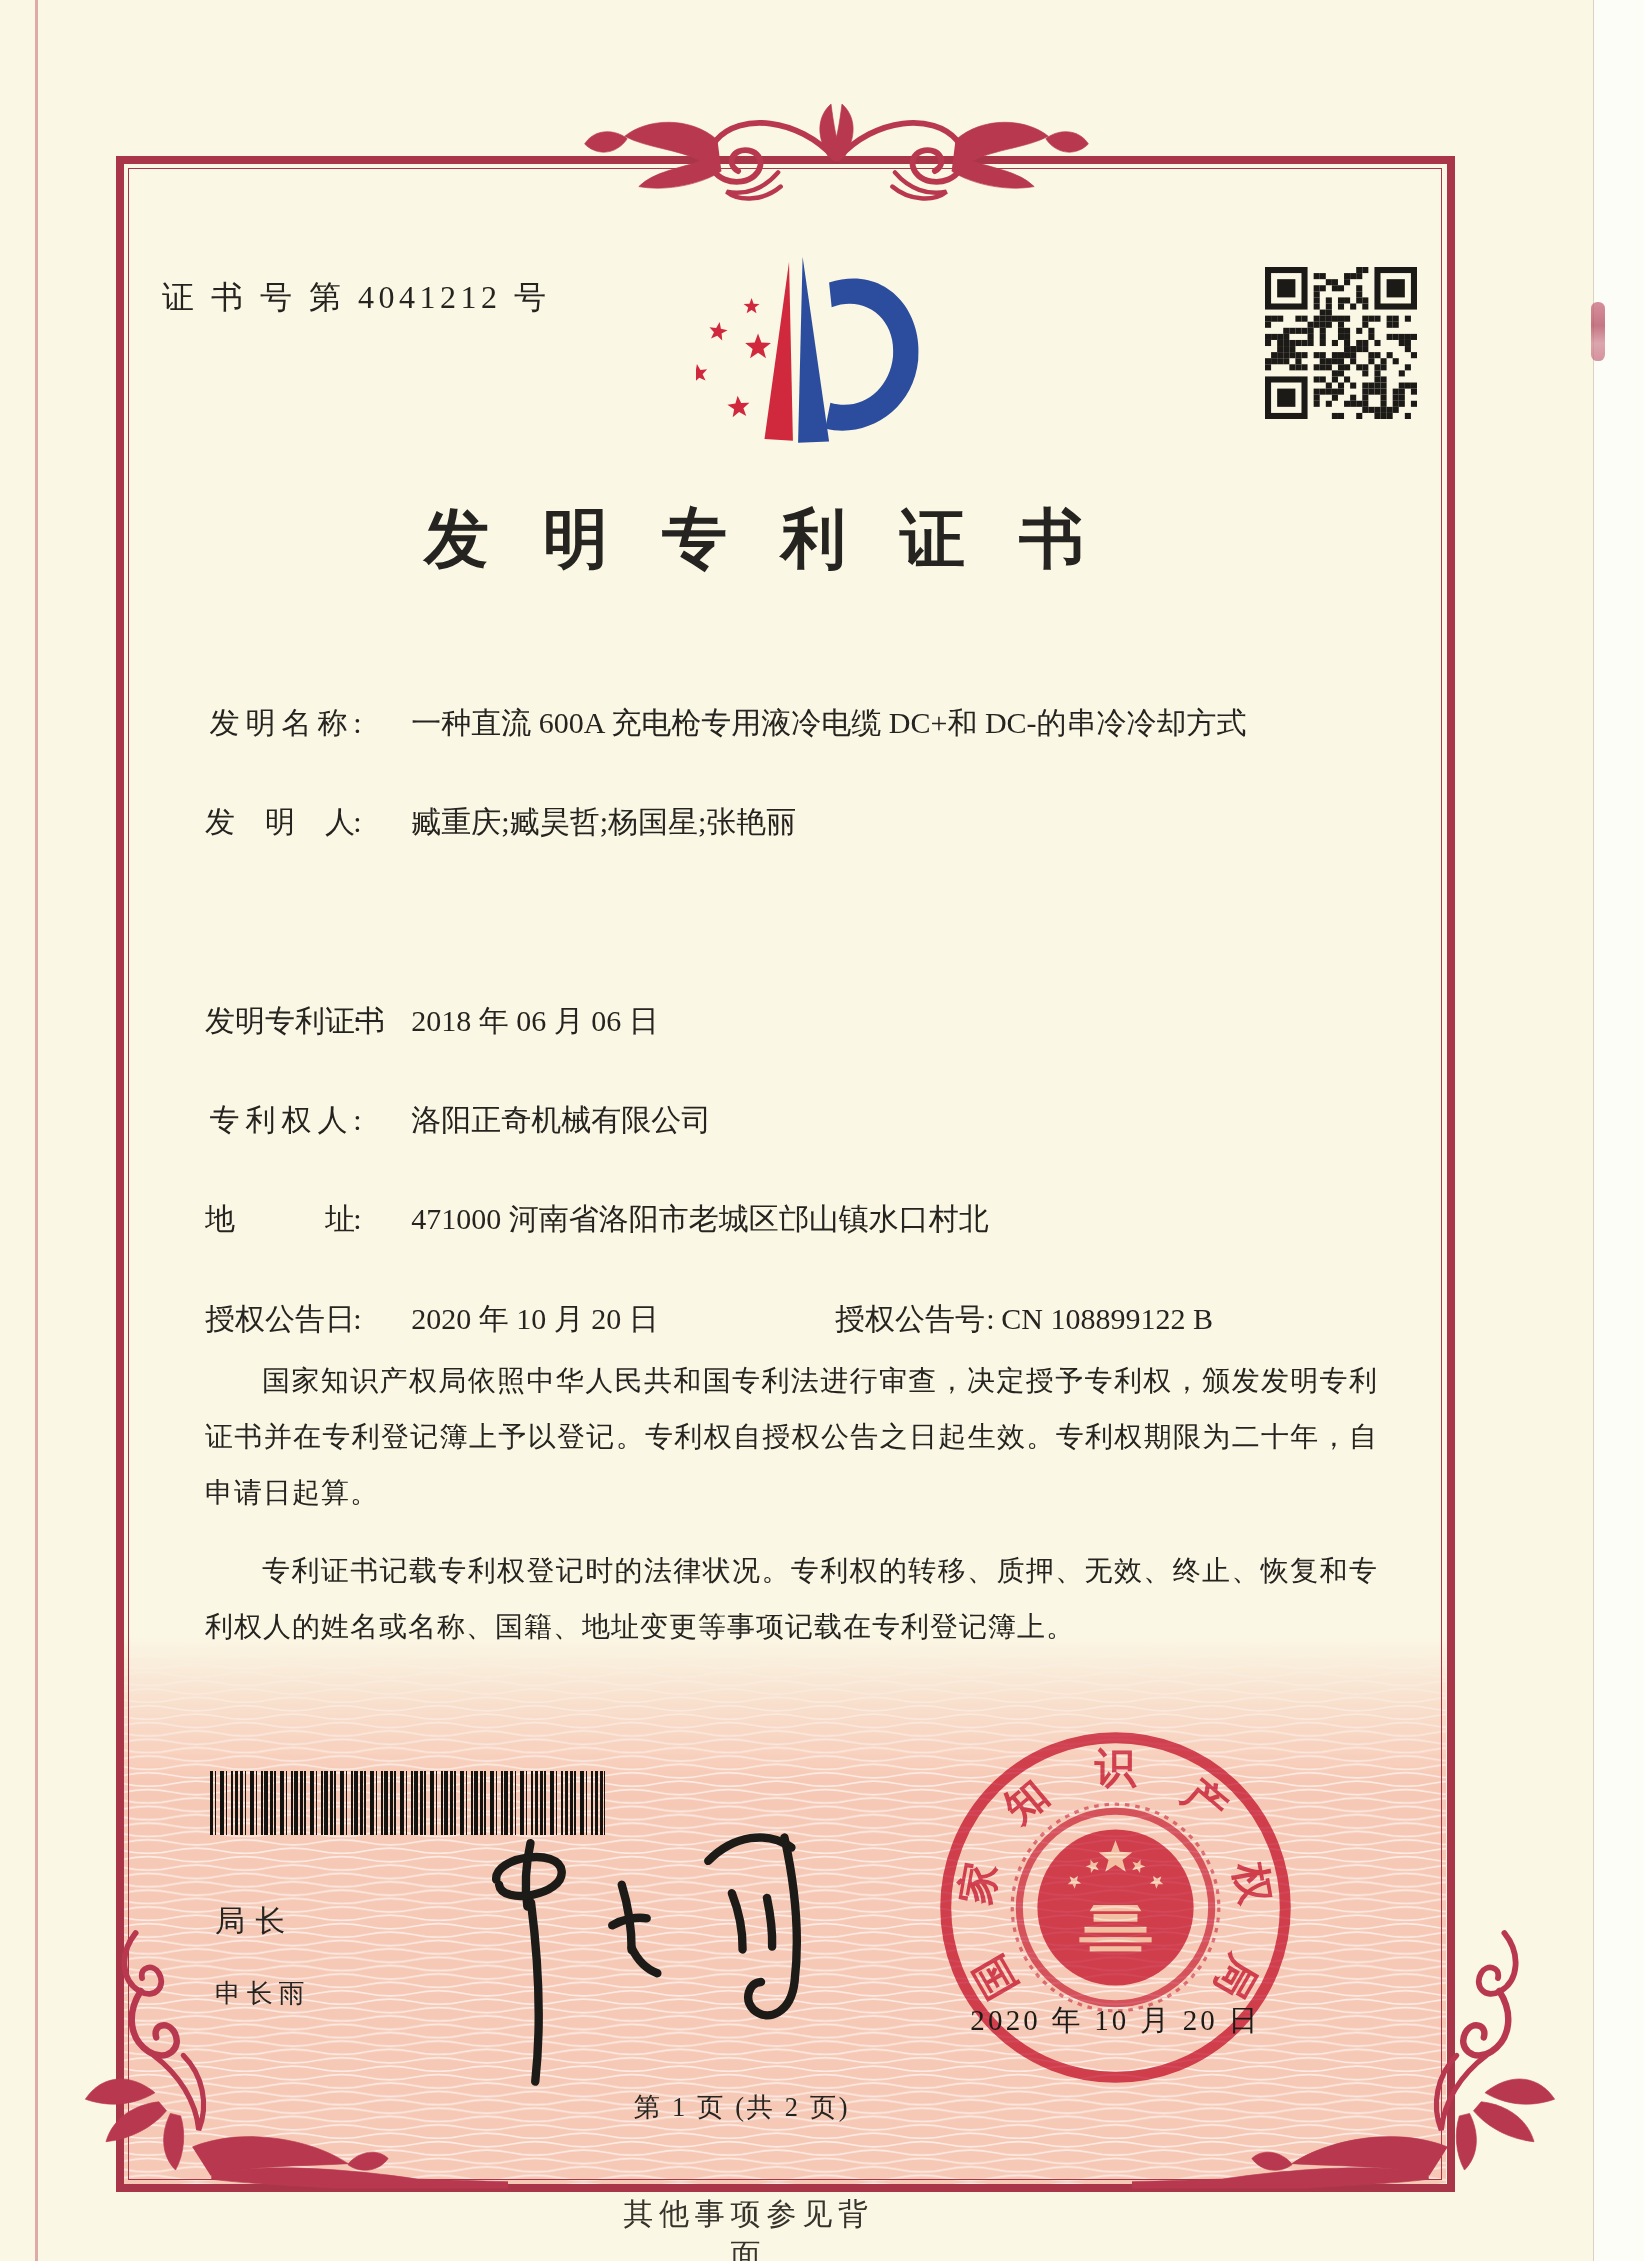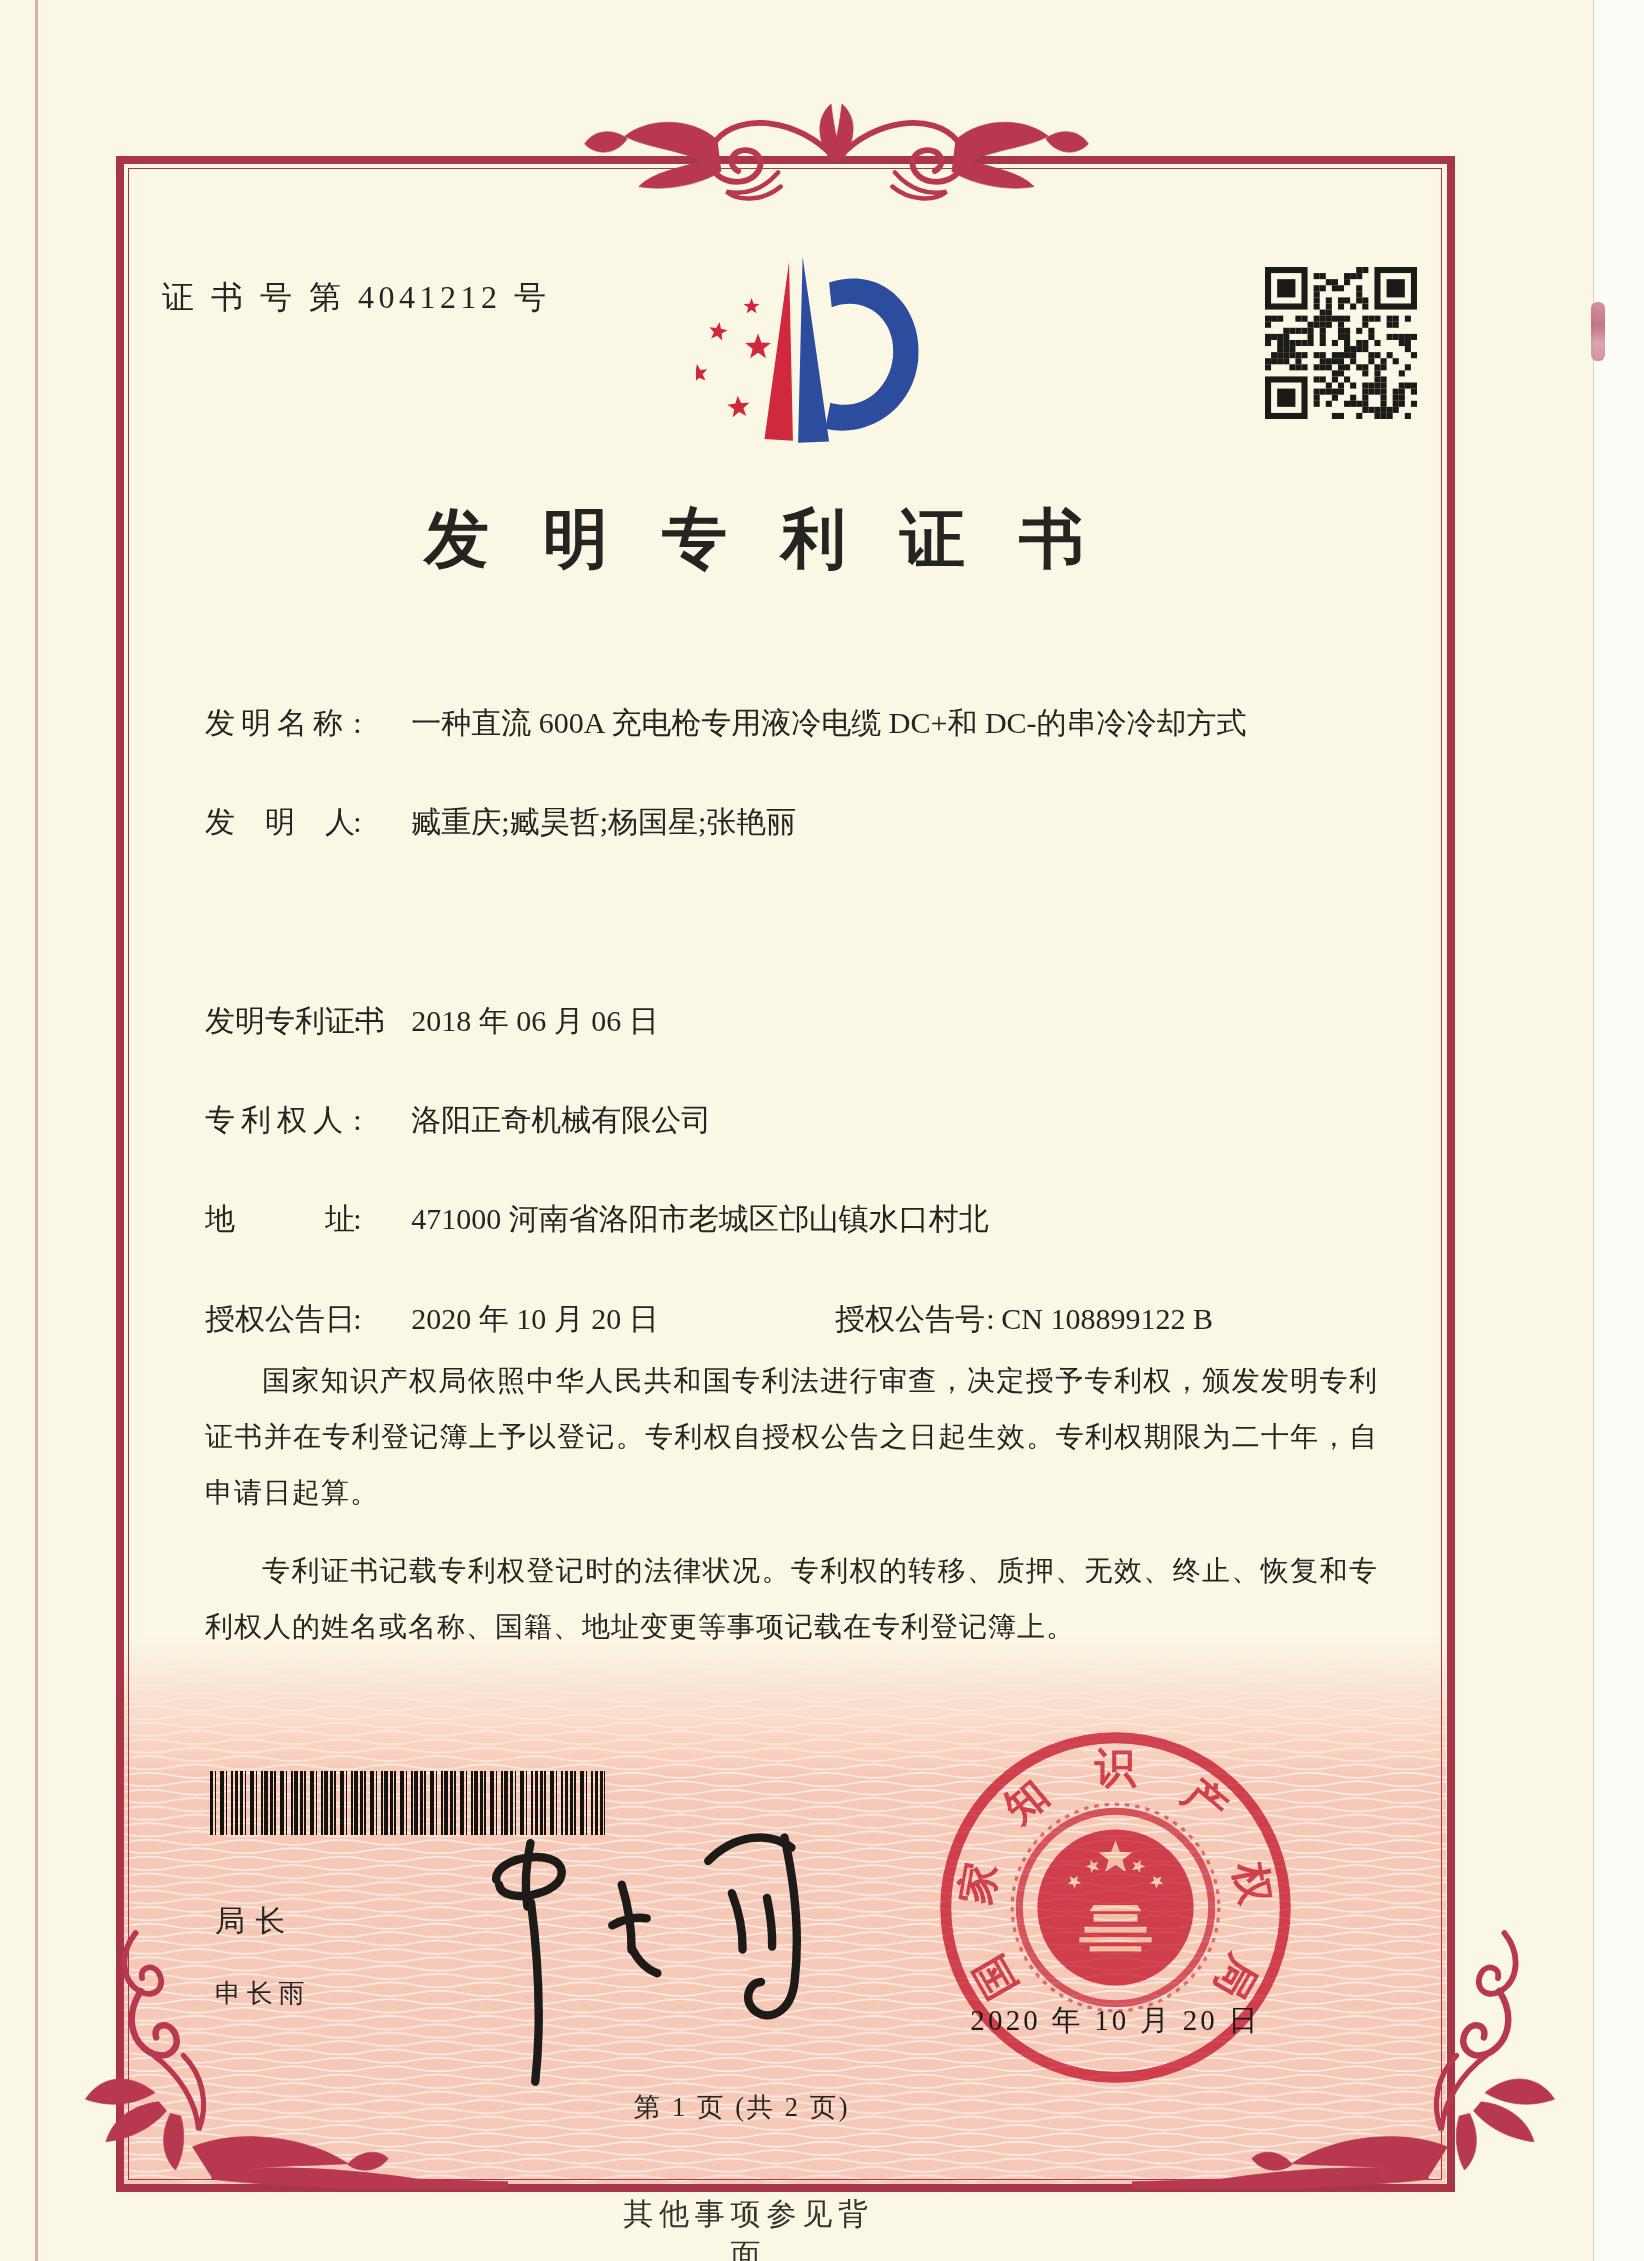--- a/index.html
+++ b/index.html
@@ -22,21 +22,21 @@
   
   .orn{position:absolute;}
   .orn path{stroke:#b8394f;}
   
   .cert-no{position:absolute;left:162px;top:276px;font-size:32px;letter-spacing:4.5px;}
   .logo{position:absolute;left:696px;top:249px;}
   .qr{position:absolute;left:1265px;top:267px;}
   .doc-title{position:absolute;left:424px;top:495px;font-size:65px;font-weight:700;letter-spacing:54px;white-space:nowrap;}
   
   .row{position:absolute;left:205px;width:1251px;font-size:30px;white-space:nowrap;}
-  .lbl{display:inline-block;width:147px;vertical-align:baseline;}
+  .lbl{display:inline-block;width:147px;vertical-align:baseline;text-align:center;}
   .colon{display:inline-block;width:13px;margin-left:1.3px;}
   .val{margin-left:45px;}
   .pair2{position:absolute;left:630px;top:0;}
   .pair2 .lbl{width:auto;}
   .pair2 .val{margin-left:2px;}
   
   .body-text{position:absolute;left:205px;top:1353px;width:1173px;font-size:28px;line-height:56px;text-align:justify;letter-spacing:1px;}
   .body-text p{margin:0 0 22px 0;text-indent:57px;}
   
   .barcode{position:absolute;left:210px;top:1771px;width:395px;height:64px;

